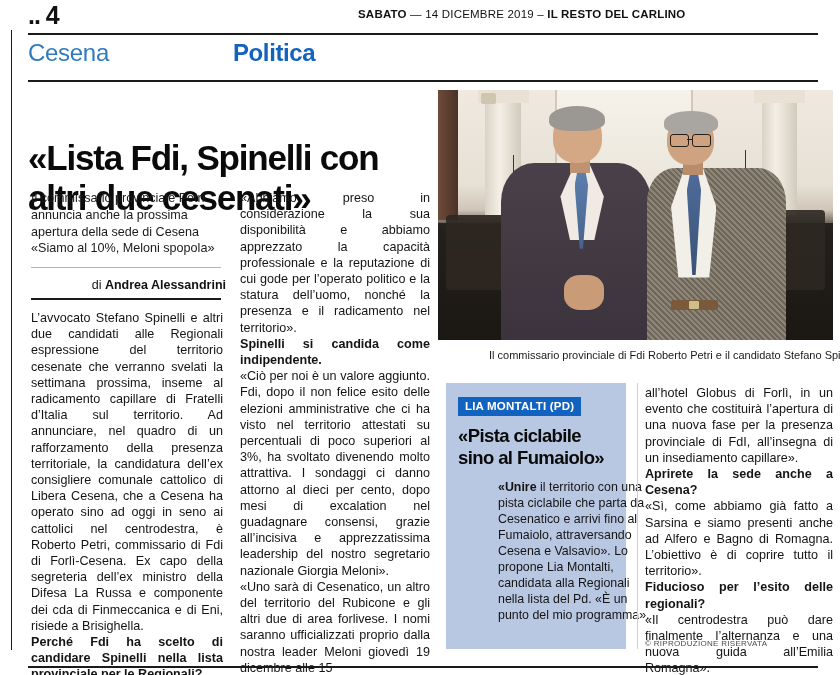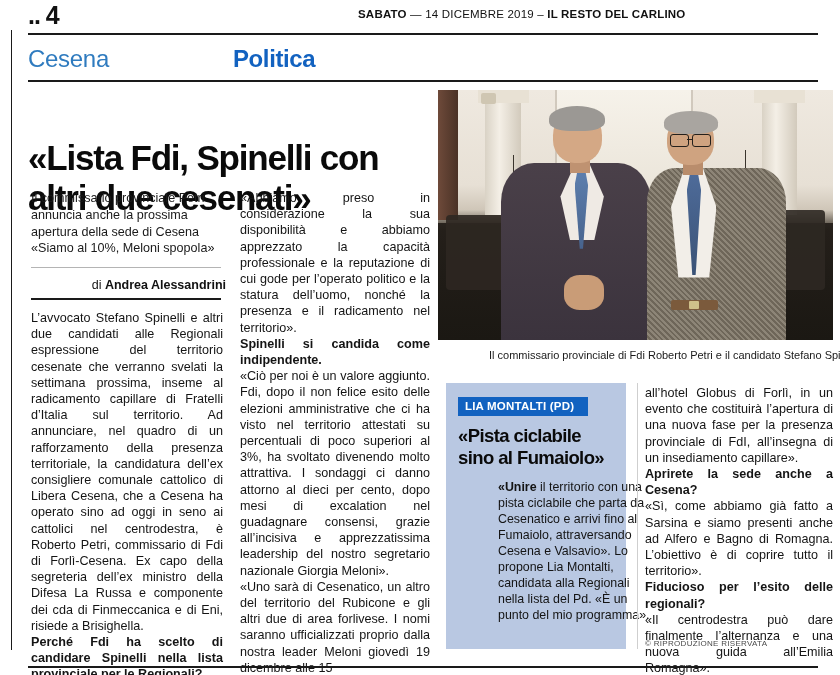--- a/index.html
+++ b/index.html
@@ -67,21 +67,21 @@
     top: 33px;
     width: 790px;
     height: 2px;
     background: #1a1a1a;
   }
 
   
   .sectionbar {
     position: absolute;
     left: 28px;
-    top: 45px;
+    top: 39px;
     width: 790px;
     height: 36px;
     text-align: right;
   }
   .sec-city {
     position: absolute;
     left: 0px;
     top: 0px;
     font-size: 24px;
     color: #2f7bbf;
@@ -346,21 +346,21 @@
   }
   .sidebox-kicker {
     position: absolute;
     left: 12px;
     top: 14px;
     background: #1262c0;
     color: #ffffff;
     font-weight: bold;
     font-size: 11.5px;
     letter-spacing: 0.2px;
-    padding: 3px 14px 4px 7px;
+    padding: 3px 7px 4px 7px;
   }
   .sidebox-title {
     position: absolute;
     left: 12px;
     top: 42px;
     width: 158px;
     font-weight: bold;
     font-size: 18.5px;
     line-height: 22px;
     letter-spacing: -0.6px;

